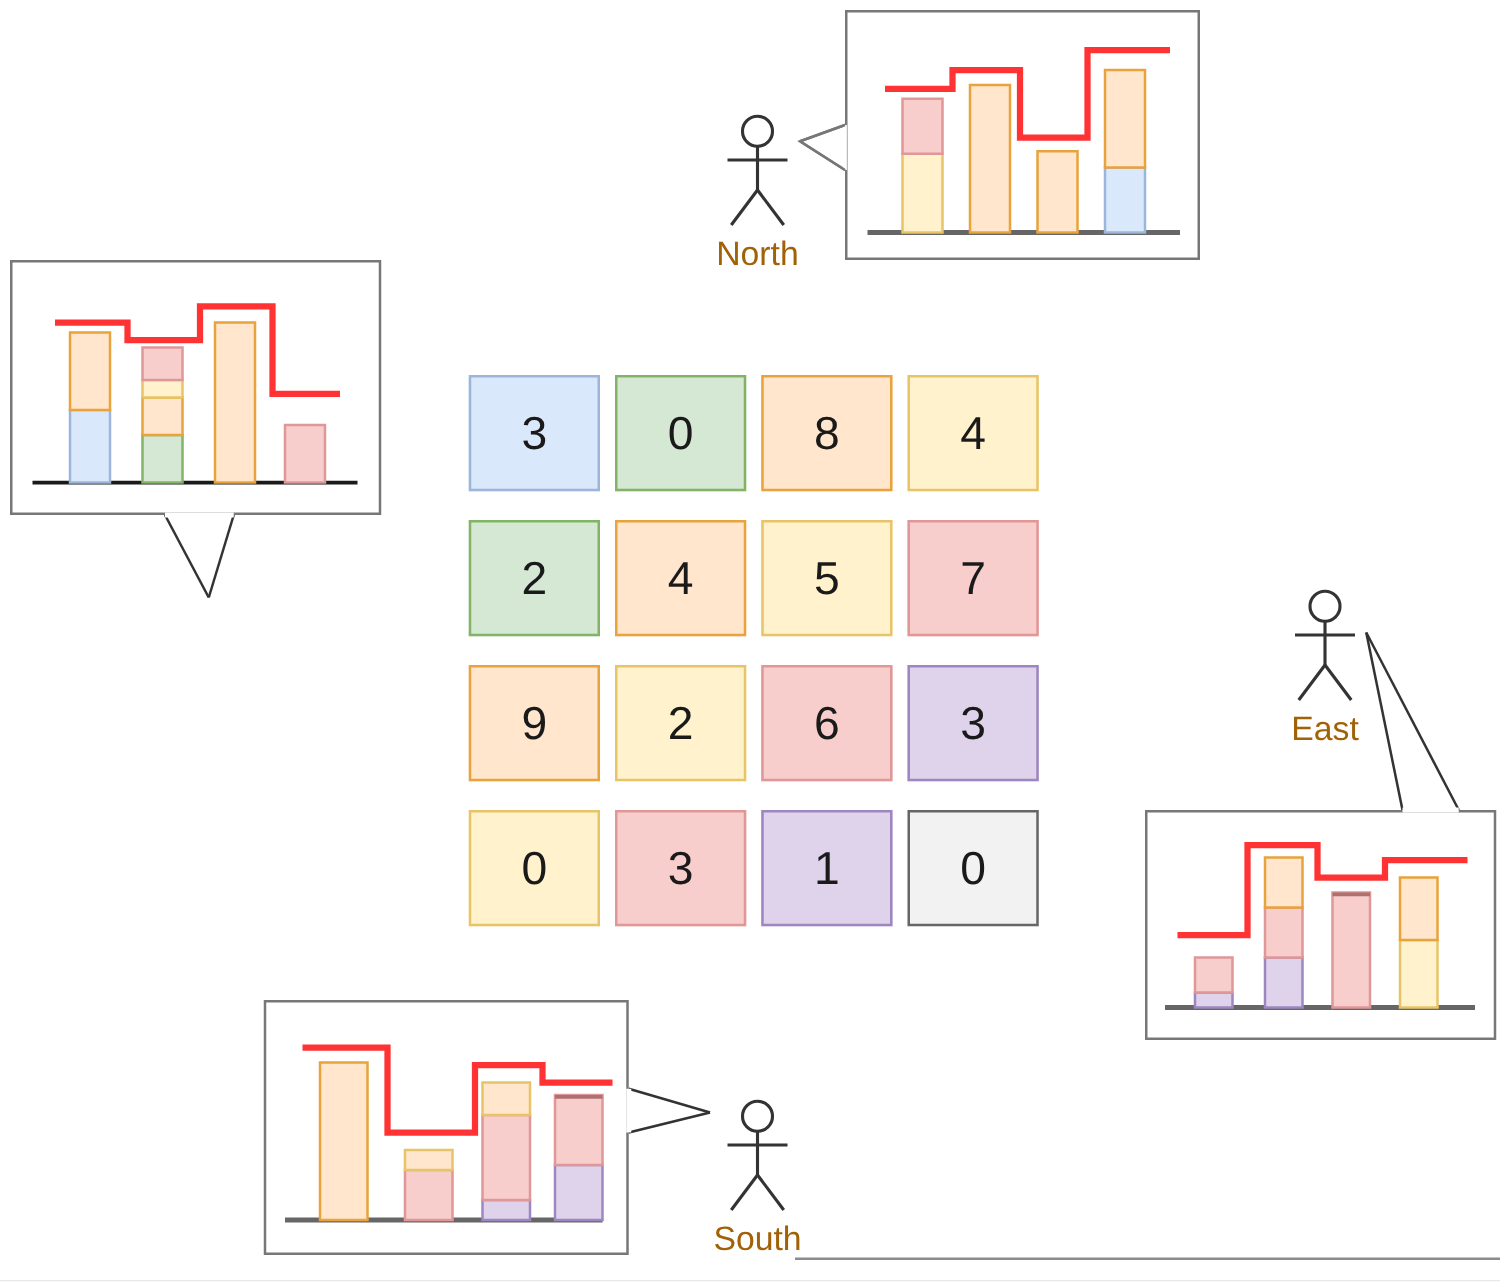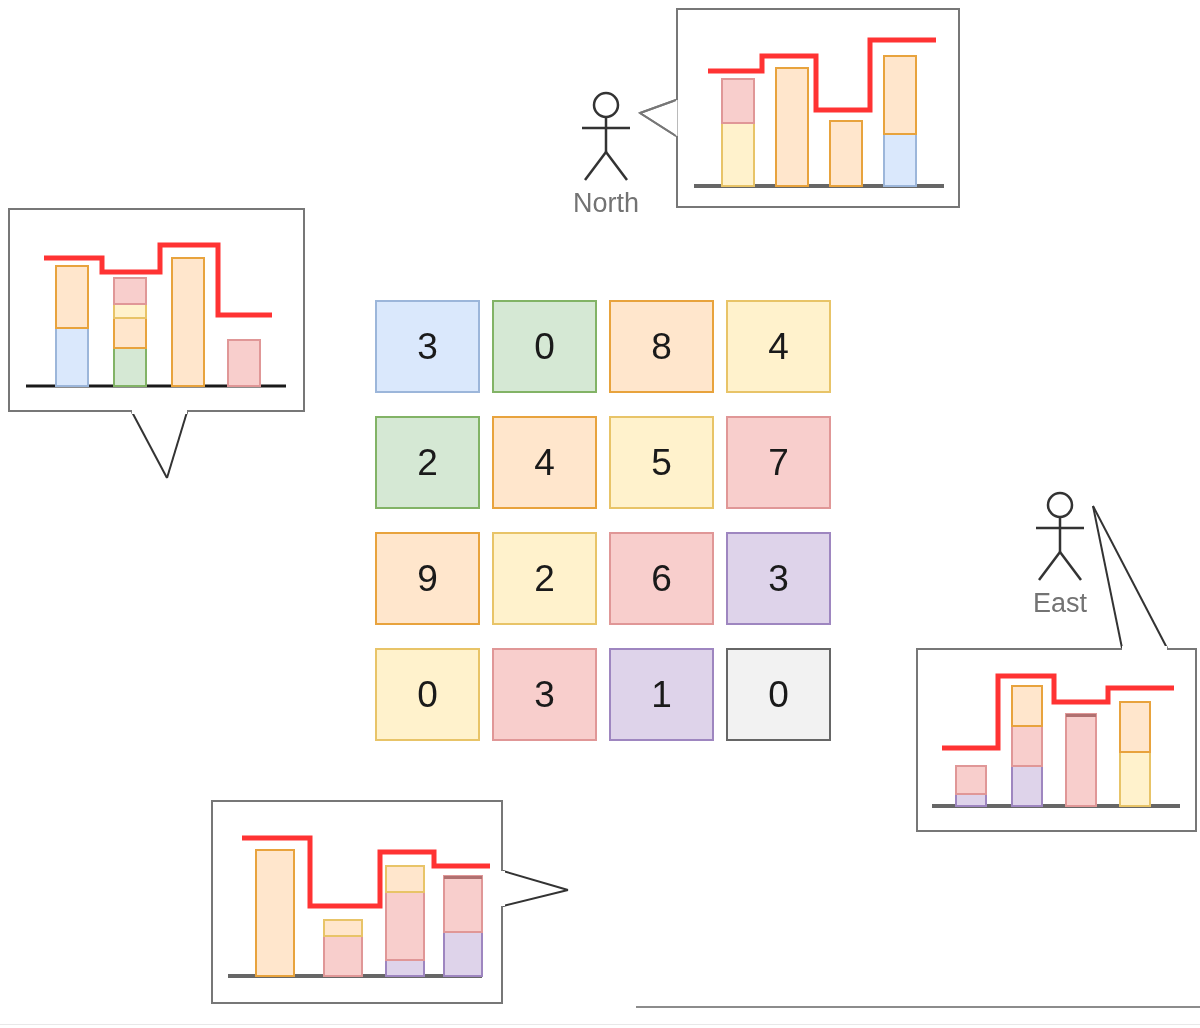--- a/index.html
+++ b/index.html
@@ -38,21 +38,21 @@
   
   .chart{position:absolute;}
   .chart svg{position:absolute;left:0;top:0;}
 
   
   .person{position:absolute;}
   .person svg{display:block;}
   .person-label{
     text-align:center;
     font-size:27px;
-    color:#737373;
+    color:#a16207;
     font-family:"Liberation Sans", sans-serif;
     margin-top:2px;
     white-space:nowrap;
   }
   .divider{
     position:absolute;left:0;width:1200px;height:1px;
     background:#e8e8e8;
   }
 </style>
 </head>
@@ -153,21 +153,21 @@
       <rect x="140" y="56" width="30" height="92" fill="#f8cecc" stroke="#e09797" stroke-width="2"></rect>
       <rect x="140" y="56" width="30" height="3" fill="#b07070" stroke="none"></rect>
 
       <rect x="194" y="94" width="30" height="54" fill="#fff2cc" stroke="#e8c468" stroke-width="2"></rect>
       <rect x="194" y="44" width="30" height="50" fill="#ffe6cc" stroke="#e8a33d" stroke-width="2"></rect>
 
       <polyline points="16,90 72,90 72,18 128,18 128,44 182,44 182,30 248,30" fill="none" stroke="#ff3333" stroke-width="5" stroke-linejoin="miter" stroke-linecap="butt"></polyline>
     </svg>
   </div>
 
-  <div class="person" style="left:1012px;top:490px;width:96px;">
+  <div class="person" style="left:1012px;top:470px;width:96px;">
     <svg width="96" height="96" viewBox="0 0 96 96">
       <circle cx="48" cy="15" r="12" fill="#ffffff" stroke="#333333" stroke-width="2.5"></circle>
       <line x1="48" y1="27" x2="48" y2="62" stroke="#333333" stroke-width="2.5"></line>
       <line x1="24" y1="38" x2="72" y2="38" stroke="#333333" stroke-width="2.5"></line>
       <line x1="48" y1="62" x2="27" y2="90" stroke="#333333" stroke-width="2.5"></line>
       <line x1="48" y1="62" x2="69" y2="90" stroke="#333333" stroke-width="2.5"></line>
     </svg>
     <div class="person-label">East</div>
   </div>
 
@@ -194,20 +194,30 @@
       <rect x="164" y="56" width="38" height="26" fill="#ffe6cc" stroke="#e8c468" stroke-width="2"></rect>
 
       <rect x="222" y="122" width="38" height="44" fill="#ded3ea" stroke="#9e86c0" stroke-width="2"></rect>
       <rect x="222" y="66" width="38" height="56" fill="#f8cecc" stroke="#e09797" stroke-width="2"></rect>
       <rect x="222" y="66" width="38" height="3" fill="#b07070" stroke="none"></rect>
 
       <polyline points="20,28 88,28 88,96 158,96 158,42 212,42 212,56 268,56" fill="none" stroke="#ff3333" stroke-width="5" stroke-linejoin="miter" stroke-linecap="butt"></polyline>
     </svg>
   </div>
 
+  <div class="person" style="left:558px;top:878px;width:96px;">
+    <svg width="96" height="96" viewBox="0 0 96 96">
+      <circle cx="48" cy="15" r="12" fill="#ffffff" stroke="#333333" stroke-width="2.5"></circle>
+      <line x1="48" y1="27" x2="48" y2="62" stroke="#333333" stroke-width="2.5"></line>
+      <line x1="24" y1="38" x2="72" y2="38" stroke="#333333" stroke-width="2.5"></line>
+      <line x1="48" y1="62" x2="27" y2="90" stroke="#333333" stroke-width="2.5"></line>
+      <line x1="48" y1="62" x2="69" y2="90" stroke="#333333" stroke-width="2.5"></line>
+    </svg>
+    <div class="person-label">South</div>
+  </div>
 
   <div class="grid" id="grid-root">
       <div class="cell" style="left: 0px; top: 0px; width: 105px; height: 93px; background: rgb(218, 232, 252); border-color: rgb(156, 182, 218);">3</div>
       <div class="cell" style="left: 117px; top: 0px; width: 105px; height: 93px; background: rgb(213, 232, 212); border-color: rgb(130, 179, 102);">0</div>
       <div class="cell" style="left: 234px; top: 0px; width: 105px; height: 93px; background: rgb(255, 230, 204); border-color: rgb(232, 163, 61);">8</div>
       <div class="cell" style="left: 351px; top: 0px; width: 105px; height: 93px; background: rgb(255, 242, 204); border-color: rgb(232, 196, 104);">4</div>
       <div class="cell" style="left: 0px; top: 116px; width: 105px; height: 93px; background: rgb(213, 232, 212); border-color: rgb(130, 179, 102);">2</div>
       <div class="cell" style="left: 117px; top: 116px; width: 105px; height: 93px; background: rgb(255, 230, 204); border-color: rgb(232, 163, 61);">4</div>
       <div class="cell" style="left: 234px; top: 116px; width: 105px; height: 93px; background: rgb(255, 242, 204); border-color: rgb(232, 196, 104);">5</div>
       <div class="cell" style="left: 351px; top: 116px; width: 105px; height: 93px; background: rgb(248, 206, 204); border-color: rgb(224, 151, 151);">7</div>

